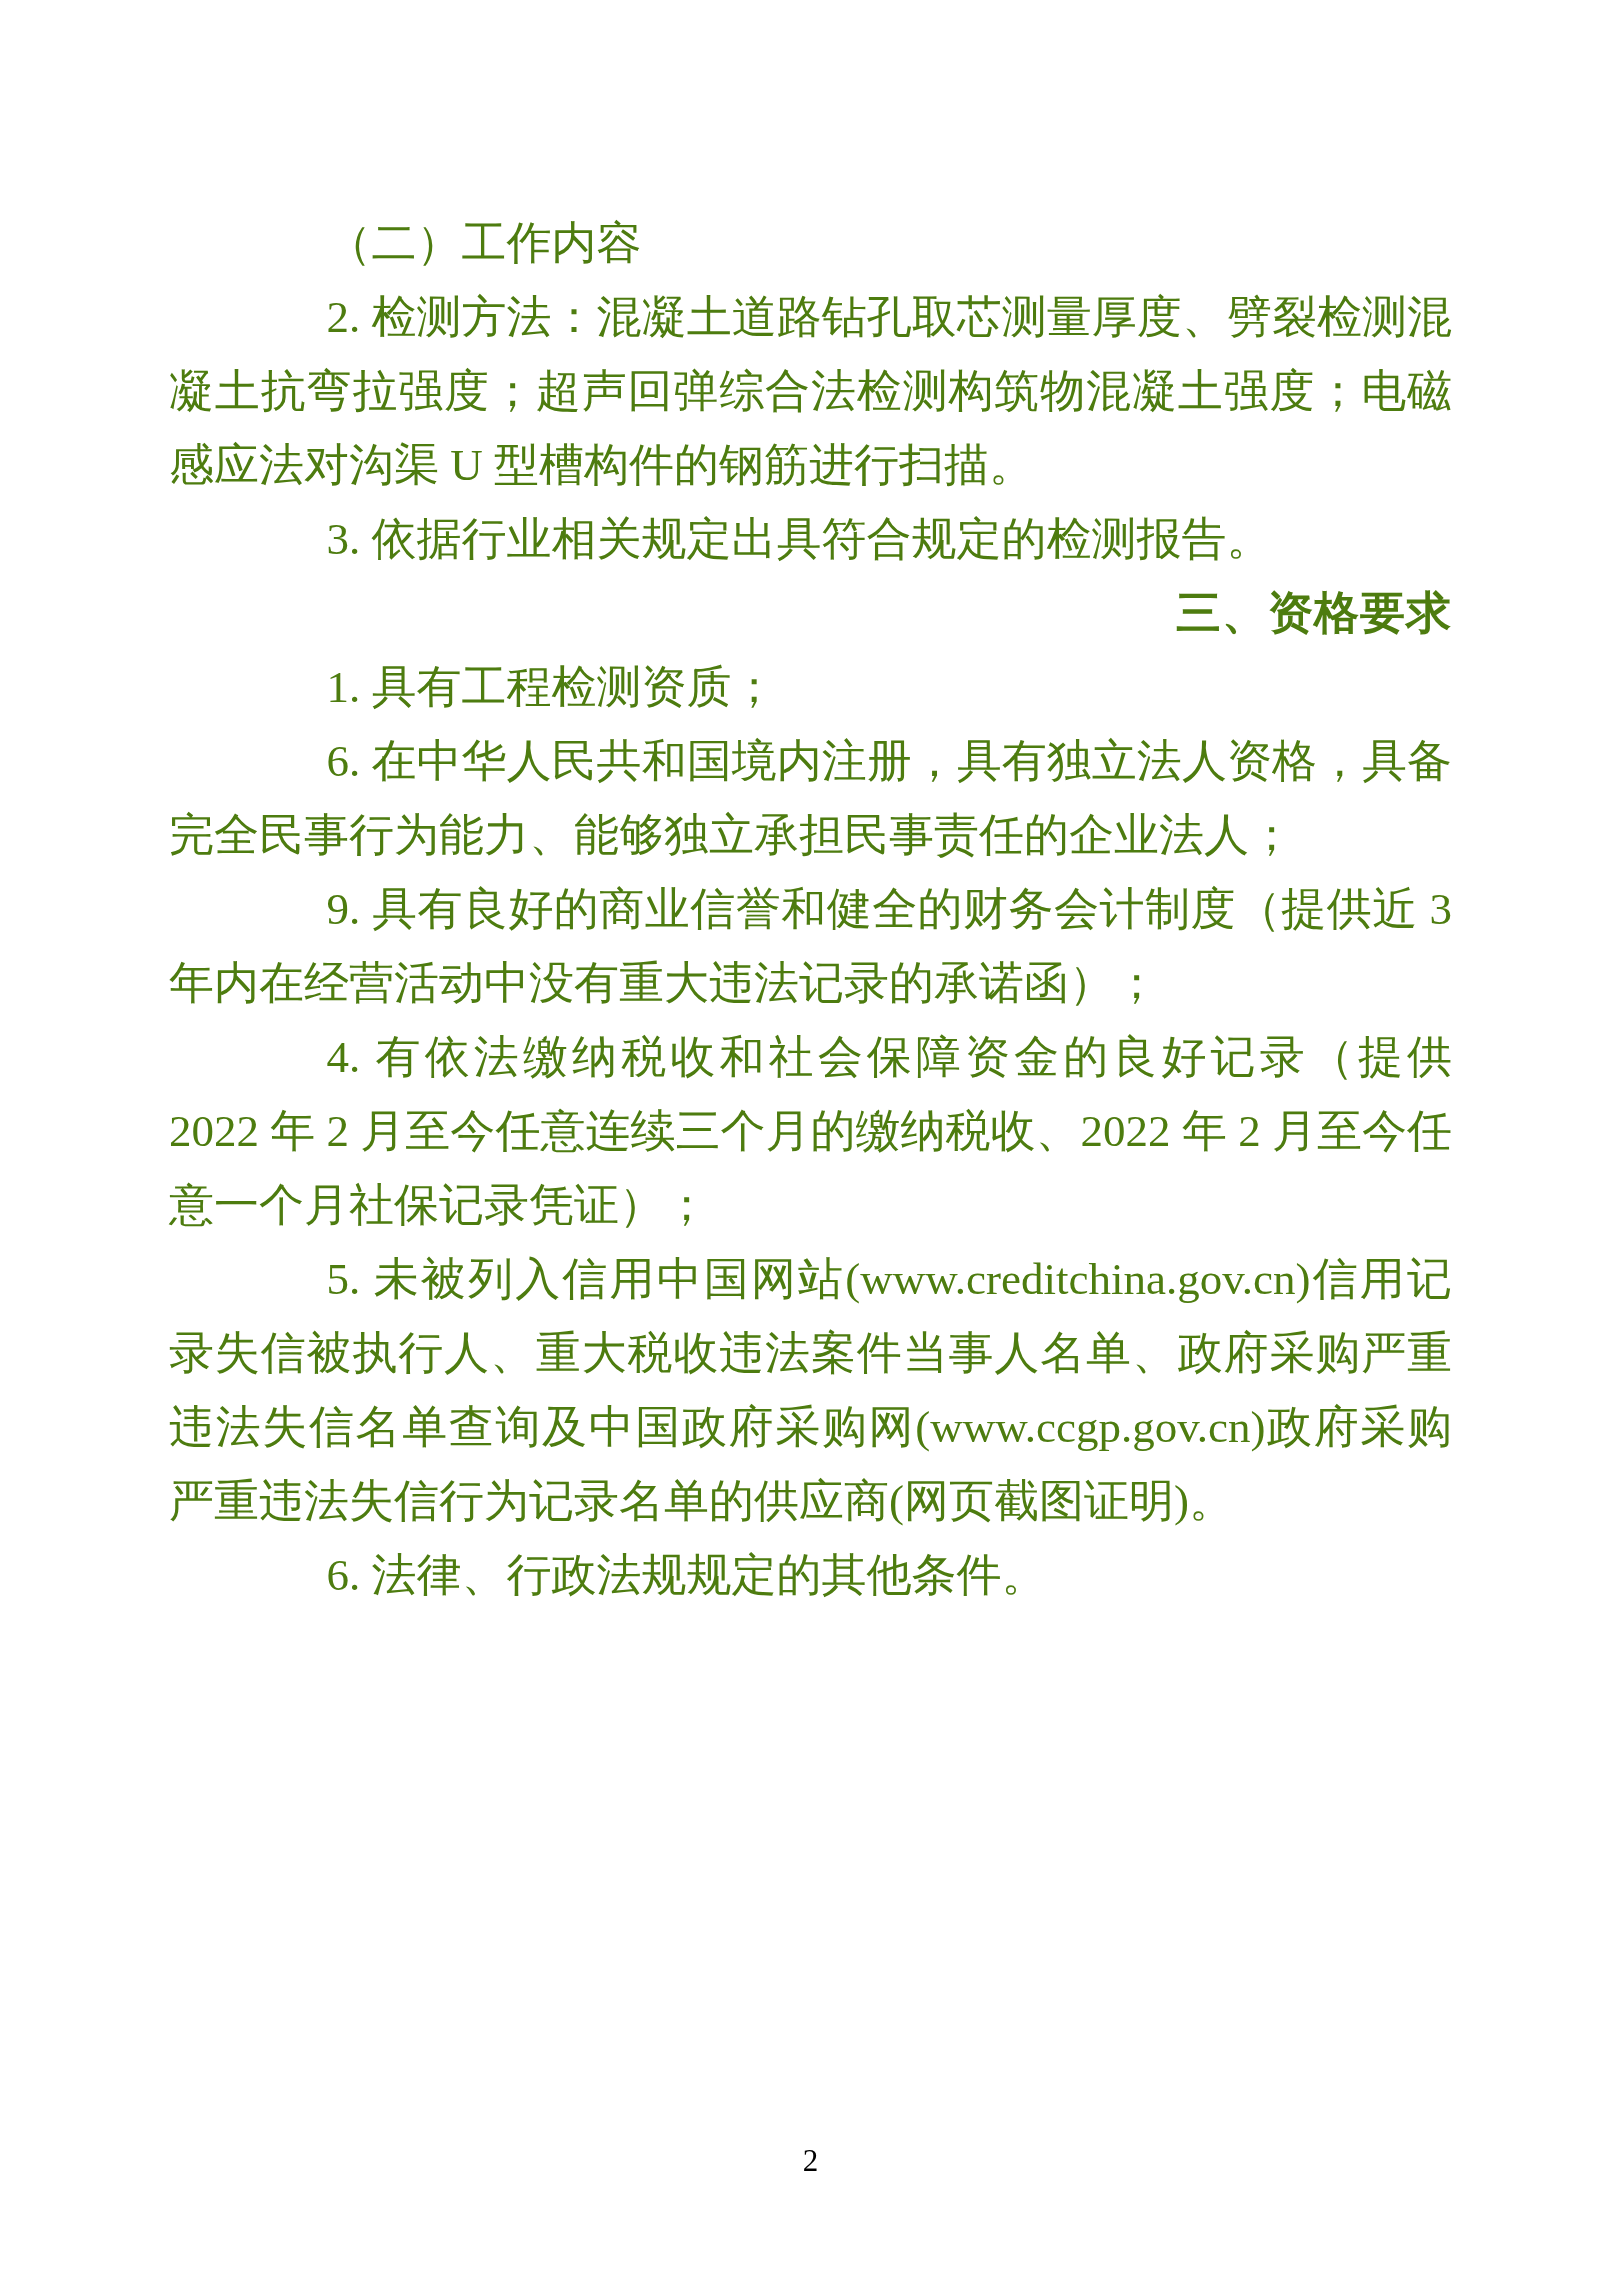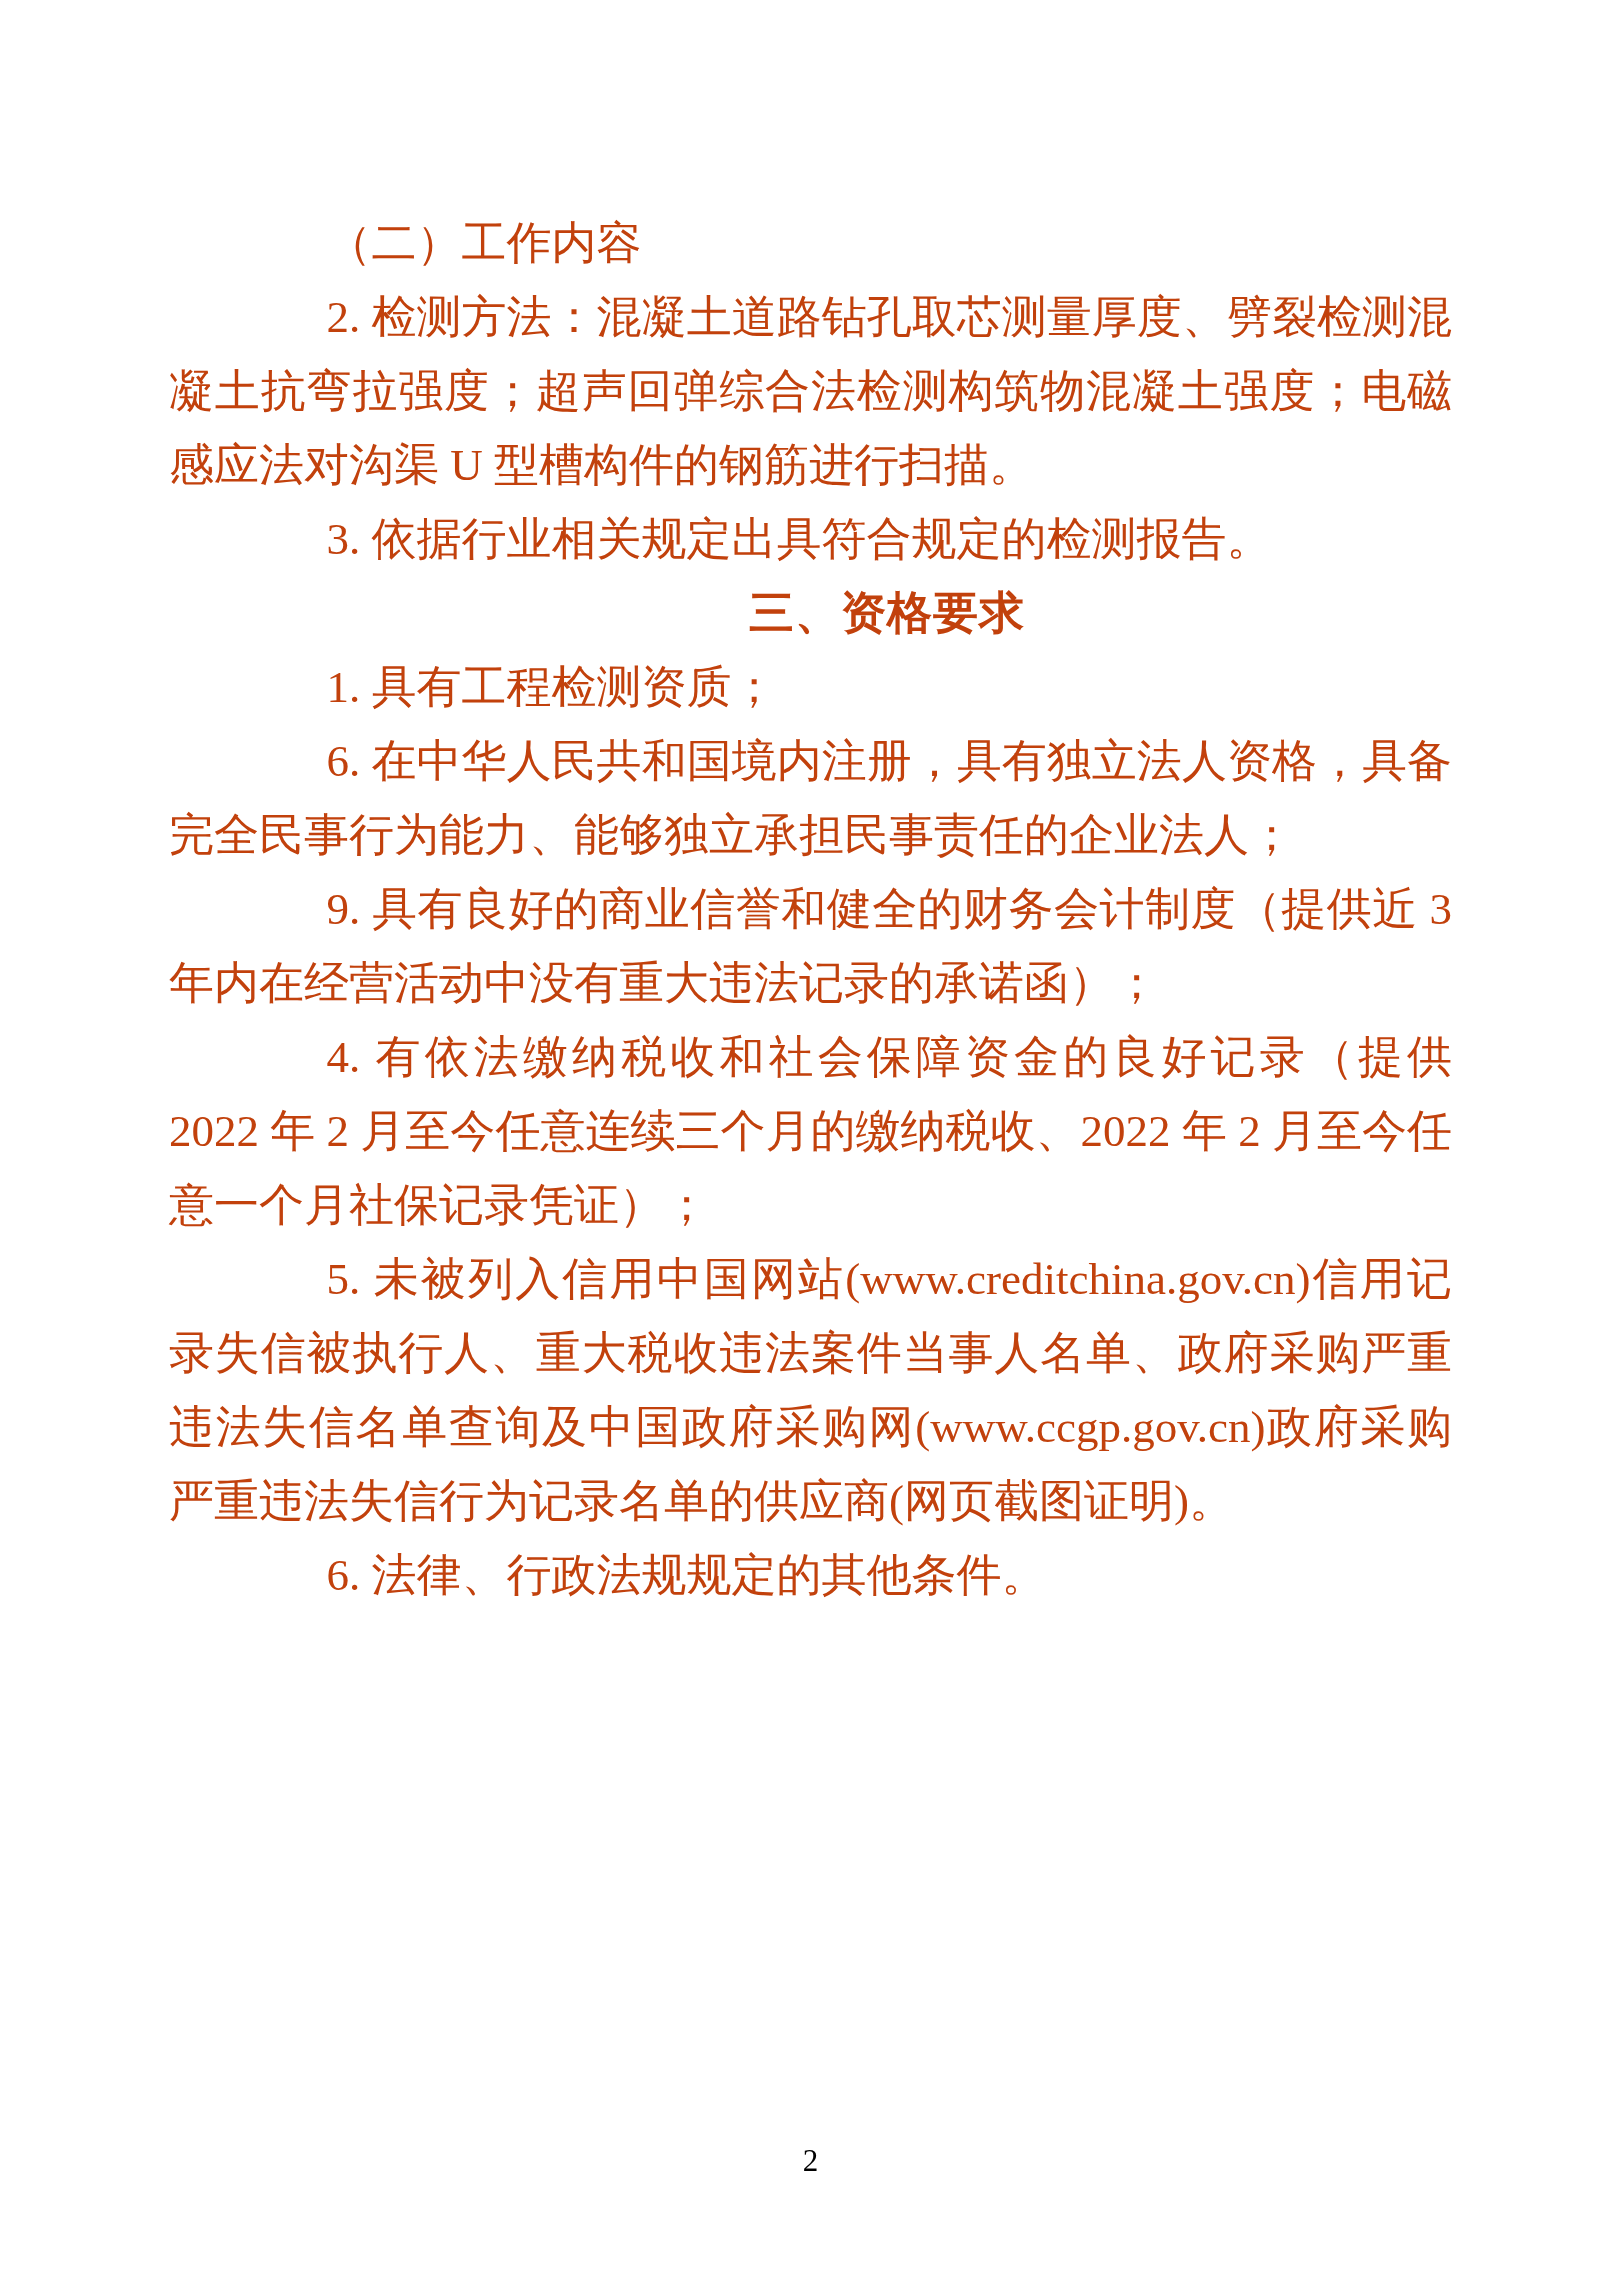--- a/index.html
+++ b/index.html
@@ -19,30 +19,30 @@
     left: 169px;
     right: 169px;
     top: 206px;
   }
   .para {
     margin: 0;
     padding: 0;
     font-family: "Liberation Serif", "DejaVu Serif", serif;
     font-size: 45px;
     line-height: 74px;
-    color: #c2410c;
+    color: #4d7c0f;
     text-align: justify;
     text-justify: inter-character;
     text-indent: 3.5em;
     word-break: break-word;
   }
   .para.heading {
     font-family: Liberation Serif, serif;
     font-weight: 700;
-    text-align: center;
+    text-align: right;
     text-indent: 3.4em;
     letter-spacing: 1px;
   }
   .footer {
     position: absolute;
     left: 0;
     bottom: 114px;
     width: 100%;
     text-align: center;
   }

